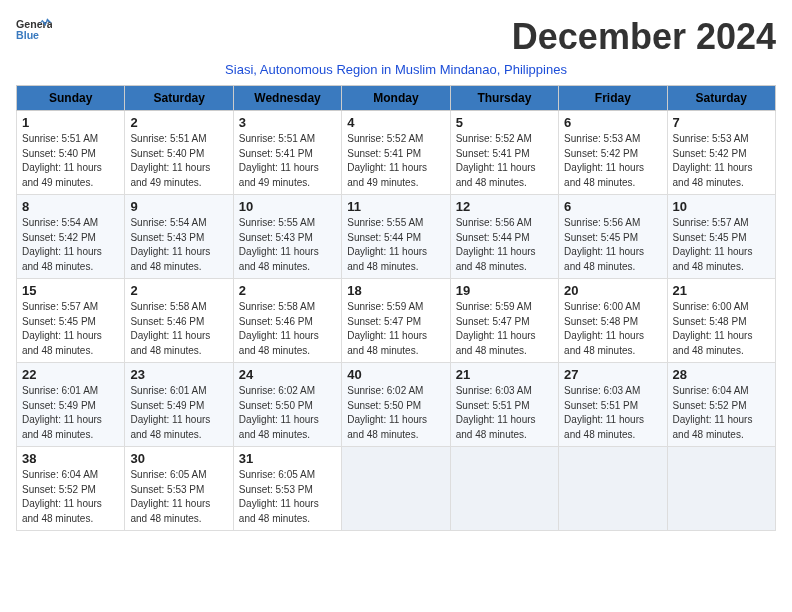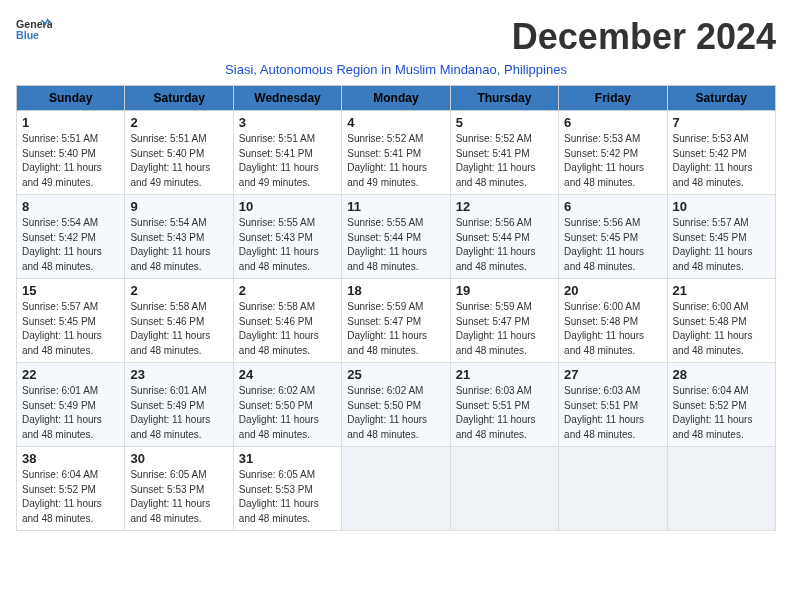--- a/index.html
+++ b/index.html
@@ -301,21 +301,21 @@
         </td>
         <td>
           <span class="day-num">24</span>
         <div class="day-info">
           Sunrise: 6:02 AM<br>
           Sunset: 5:50 PM<br>
           Daylight: 11 hours and 48 minutes.
         </div>
         </td>
         <td>
-          <span class="day-num">25</span>
+          <span class="day-num">40</span>
         <div class="day-info">
           Sunrise: 6:02 AM<br>
           Sunset: 5:50 PM<br>
           Daylight: 11 hours and 48 minutes.
         </div>
         </td>
         <td>
           <span class="day-num">21</span>
         <div class="day-info">
           Sunrise: 6:03 AM<br>

